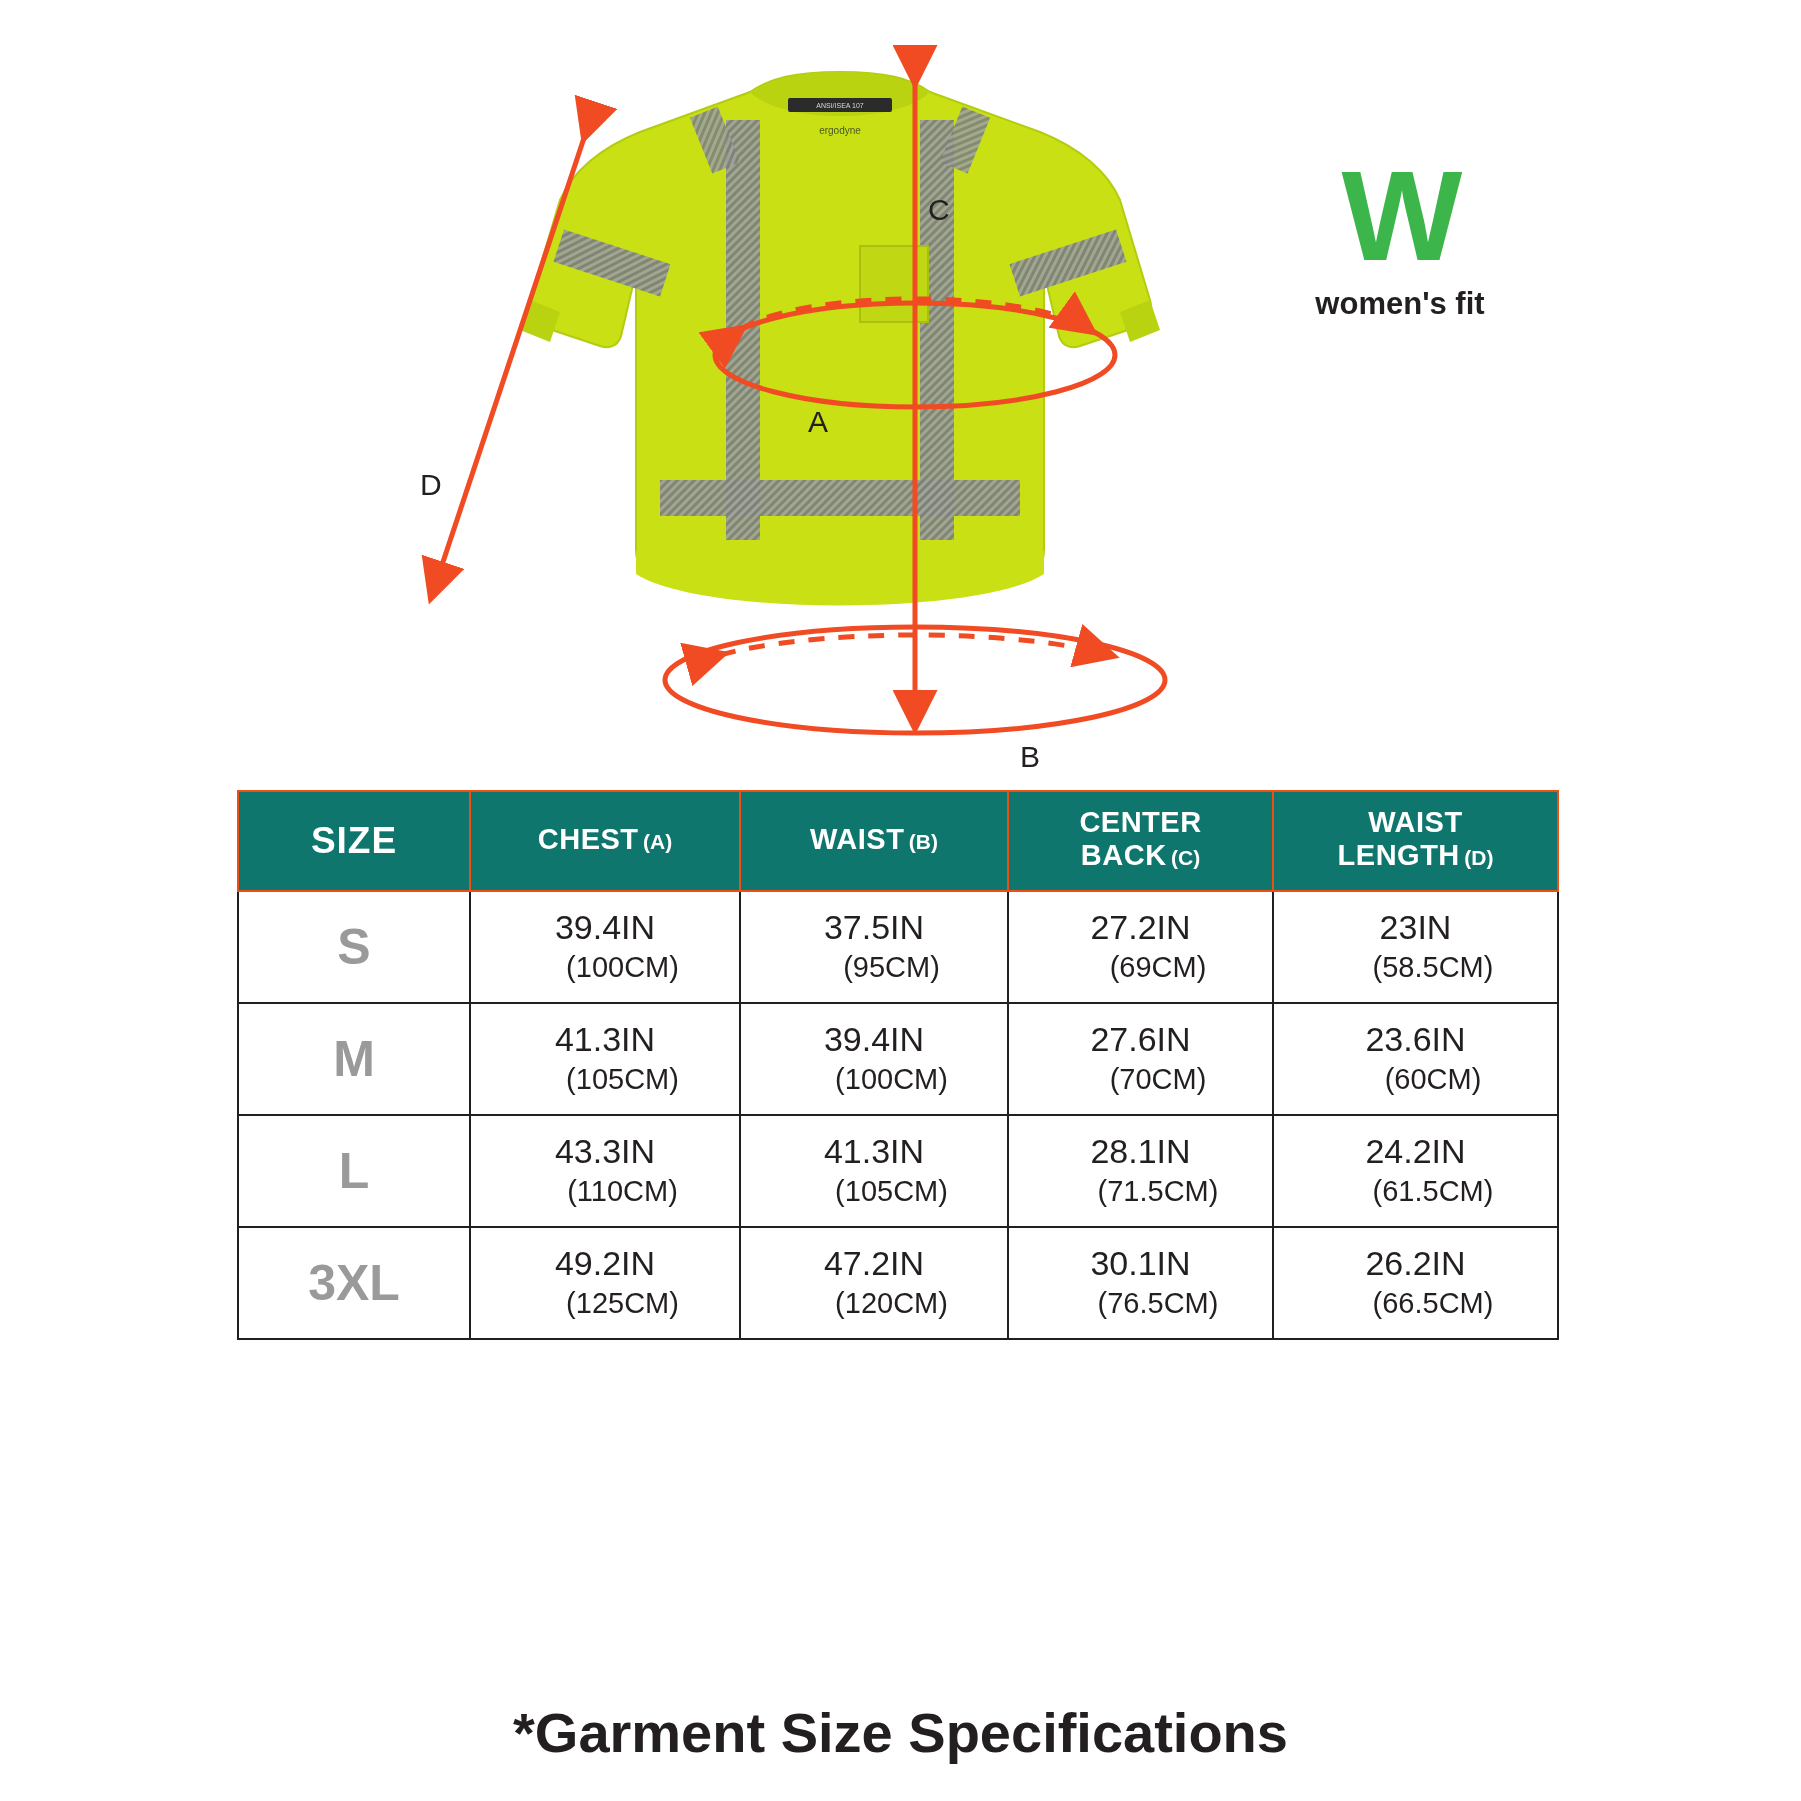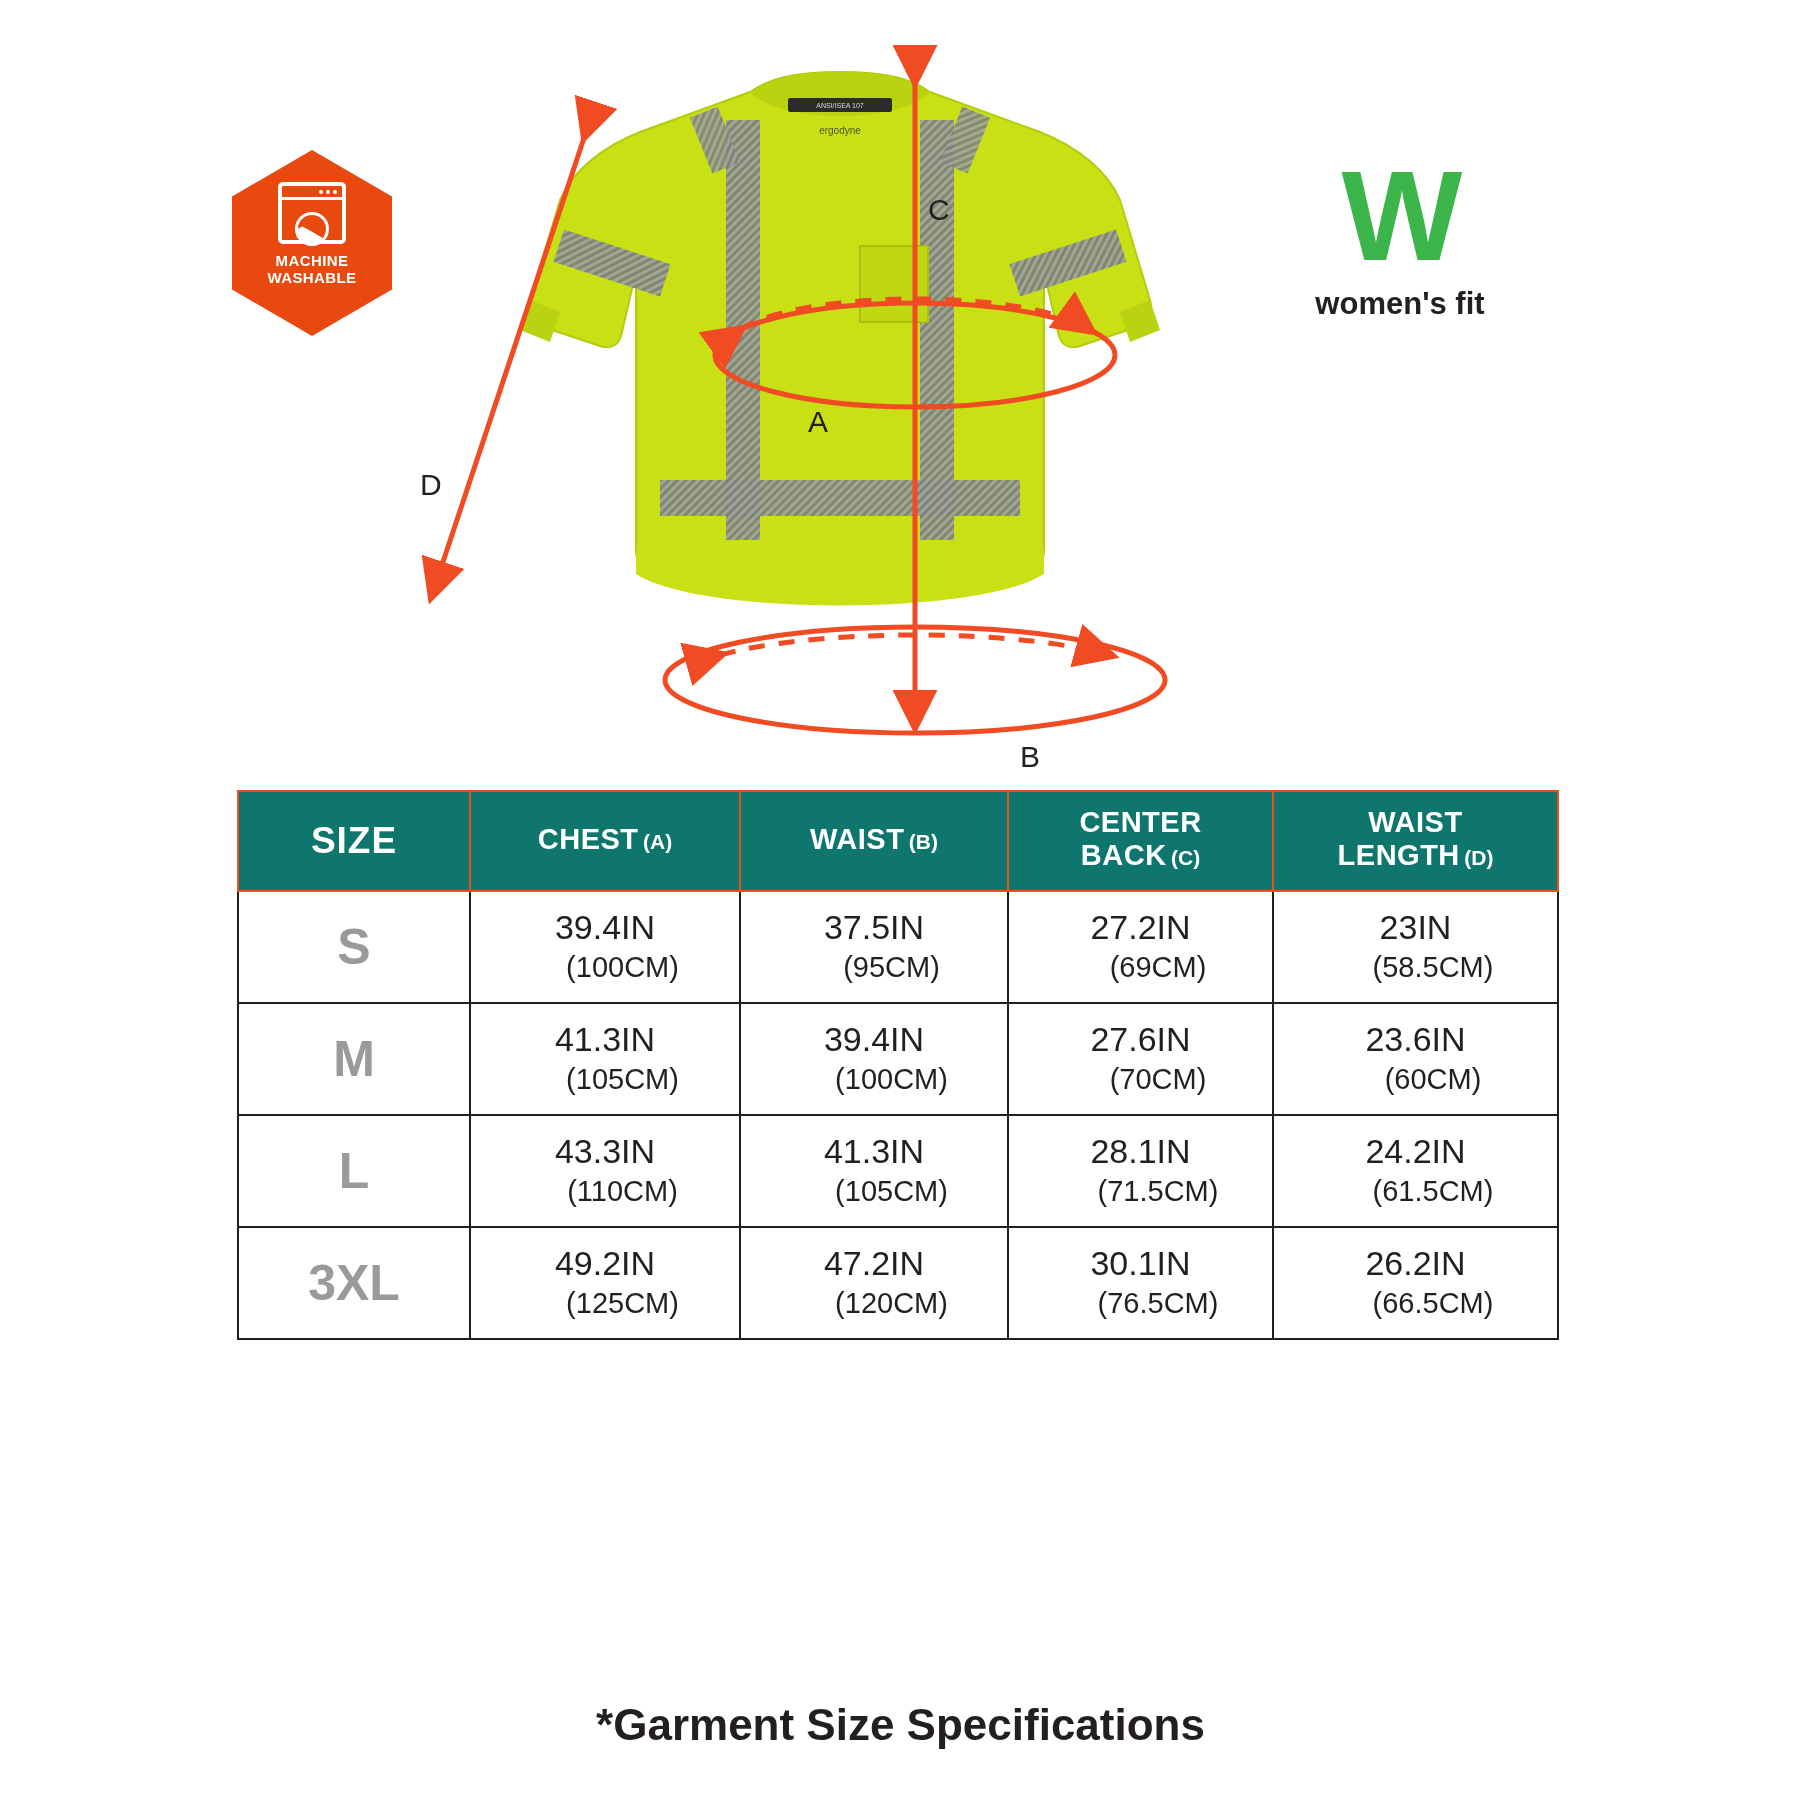--- a/index.html
+++ b/index.html
@@ -216,47 +216,30 @@
   #size-table col.c-back { width: 265px; }
   #size-table col.c-sleeve { width: 285px; }
 
   
   #caption {
     position: absolute;
     left: 0;
     top: 1700px;
     width: 1801px;
     text-align: center;
-    font-size: 44px;
+    font-size: 56px;
     font-weight: bold;
     color: #231f20;
   }
 </style>
 </head>
 <body>
 
 <div id="diagram-area">
 
-  <div id="washable-badge">
-    <div class="hex"></div>
-    <div class="hex-inner"></div>
-    <div class="washer">
-      <div class="washer-top"></div>
-      <div class="washer-dots">
-          <i></i>
-          <i></i>
-          <i></i>
-        </div>
-      <div class="washer-drum"></div>
-    </div>
-    <div class="badge-text">
-      <div>MACHINE</div>
-      <div>WASHABLE</div>
-    </div>
-  </div>
 
   <div id="womens-fit">
     <div class="w-glyph">W</div>
     <div class="wf-label">women's fit</div>
   </div>
 
   <svg id="shirt-svg" viewBox="0 0 640 620">
     <defs>
       <pattern id="reflHatch" width="6" height="6" patternUnits="userSpaceOnUse" patternTransform="rotate(45)">
         <rect width="6" height="6" fill="#9fa39a"></rect>

